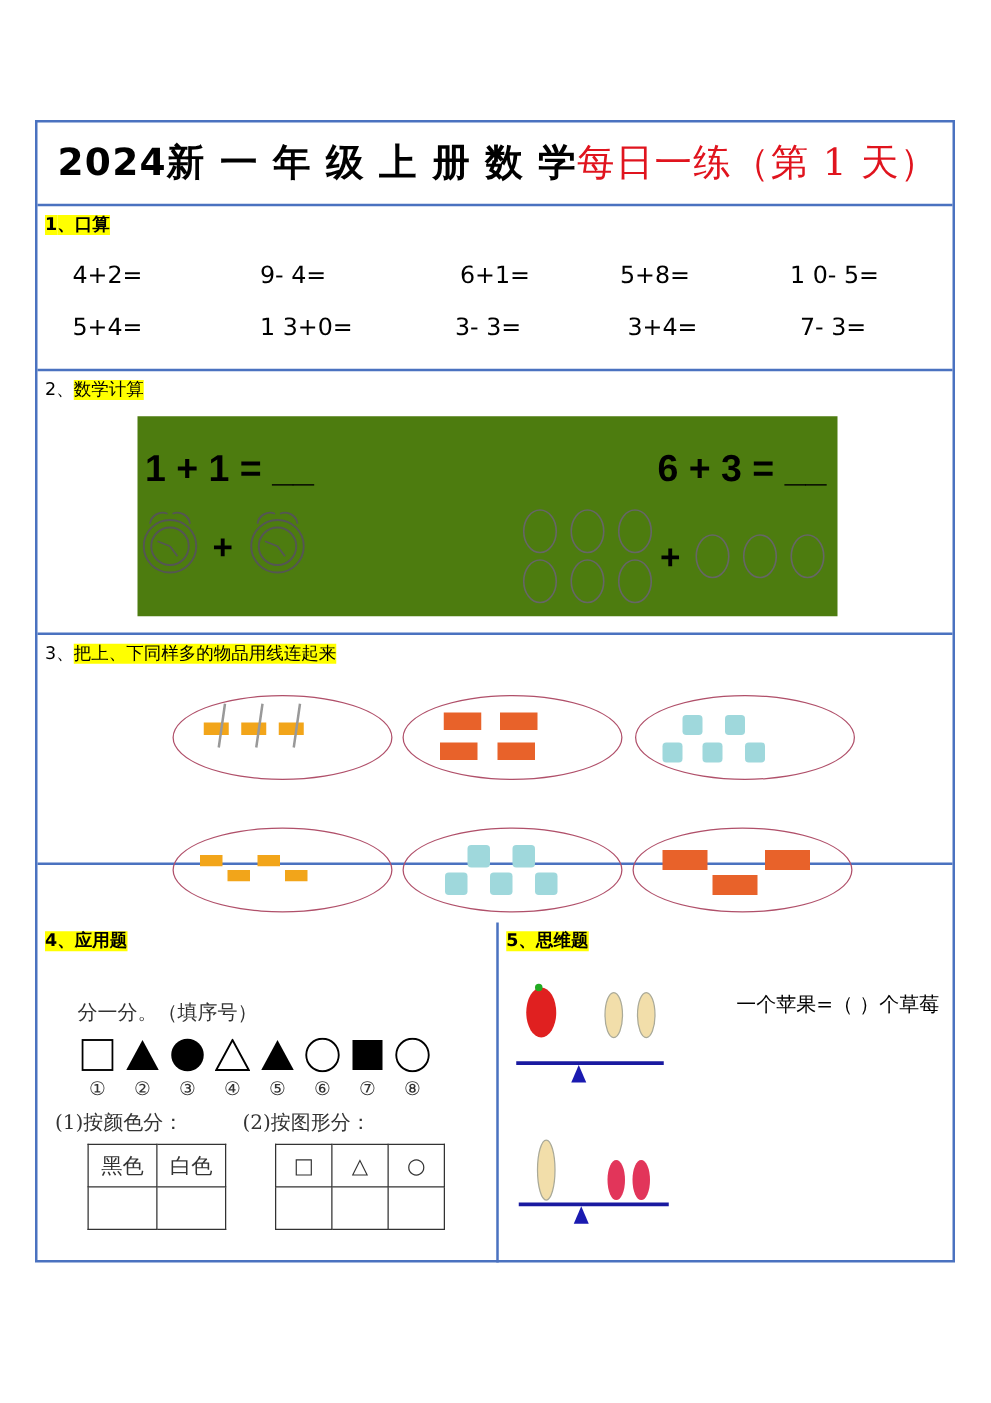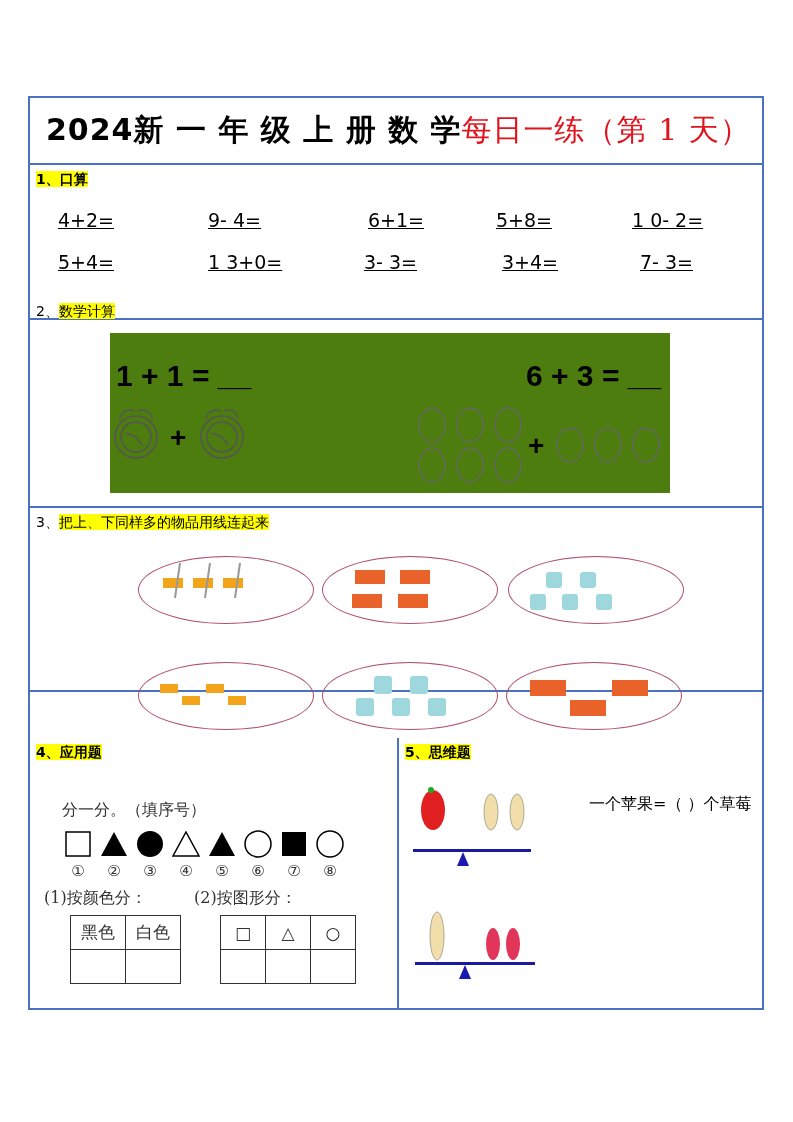--- a/index.html
+++ b/index.html
@@ -6,25 +6,25 @@
   body{width:793px;height:1122px;position:relative;font-family:"DejaVu Sans",sans-serif;color:#000;overflow:hidden;}
   .sheet{position:absolute;left:28px;top:96px;width:736px;height:914px;border:2px solid #4a72c0;box-sizing:border-box;}
   .row{position:absolute;left:0;right:0;border-bottom:2px solid #4a72c0;box-sizing:border-box;}
   .title-row{top:0;height:67px;padding-left:40px;}
   .title{position:absolute;left:16px;top:12px;font-size:30px;font-weight:bold;letter-spacing:1px;white-space:nowrap;font-family:"DejaVu Sans",sans-serif;}
   .title .black{color:#000;}
   .title .red{color:#e0141e;font-weight:normal;font-family:"DejaVu Serif",serif;}
   .hl{background:#ffff00;}
   .sec-label{position:absolute;left:6px;top:6px;font-size:14px;font-weight:bold;white-space:nowrap;}
   .sec-label.normal{font-weight:normal;}
-  .r1{top:67px;height:155px;}
+  .r1{top:67px;height:132px;}
   .r2{top:199px;height:211px;}
   .r3{top:410px;height:184px;}
   .r4{top:640px;height:272px;border-bottom:none;}
-  .eq{position:absolute;font-size:19px;white-space:nowrap;font-family:"DejaVu Sans",sans-serif;text-decoration:underline;}
+  .eq{position:absolute;font-size:19px;white-space:nowrap;font-family:"DejaVu Sans",sans-serif;}
   .calc-img{position:absolute;left:80px;top:36px;width:560px;height:160px;background:#4d7c0f;}
   .big-eq{position:absolute;font-size:30px;font-weight:bold;font-family:"Liberation Sans",sans-serif;}
   .oval{position:absolute;width:176px;height:68px;border:1.5px solid #b0506a;border-radius:50%;box-sizing:border-box;}
   .col-divider{position:absolute;left:367px;top:0;bottom:0;width:2px;background:#4a72c0;}
   .shapes{position:absolute;left:34px;top:92px;display:flex;gap:8px;}
   .shape{width:28px;height:28px;display:flex;align-items:center;justify-content:center;}
   .nums{position:absolute;left:34px;top:124px;display:flex;gap:8px;font-size:15px;color:#333;}
   .nums span{width:28px;text-align:center;}
   table.grid{position:absolute;border-collapse:collapse;}
   table.grid td{border:1.5px solid #333;text-align:center;font-size:17px;color:#333;font-family:"DejaVu Serif",serif;}
@@ -44,21 +44,21 @@
   </div>
 
   <div class="row r1">
     <div class="sec-label">
       <span class="hl">1</span><span class="hl">、口算</span>
     </div>
     <span class="eq" style="left:28px;top:44px">4+2=</span>
     <span class="eq" style="left:178px;top:44px">9- 4=</span>
     <span class="eq" style="left:338px;top:44px">6+1=</span>
     <span class="eq" style="left:466px;top:44px">5+8=</span>
-    <span class="eq" style="left:602px;top:44px">1 0- 2=</span>
+    <span class="eq" style="left:602px;top:44px">1 0- 5=</span>
     <span class="eq" style="left:28px;top:86px">5+4=</span>
     <span class="eq" style="left:178px;top:86px">1 3+0=</span>
     <span class="eq" style="left:334px;top:86px">3- 3=</span>
     <span class="eq" style="left:472px;top:86px">3+4=</span>
     <span class="eq" style="left:610px;top:86px">7- 3=</span>
   </div>
 
   <div class="row r2">
     <div class="sec-label normal">
       <span>2、</span><span class="hl">数学计算</span>

